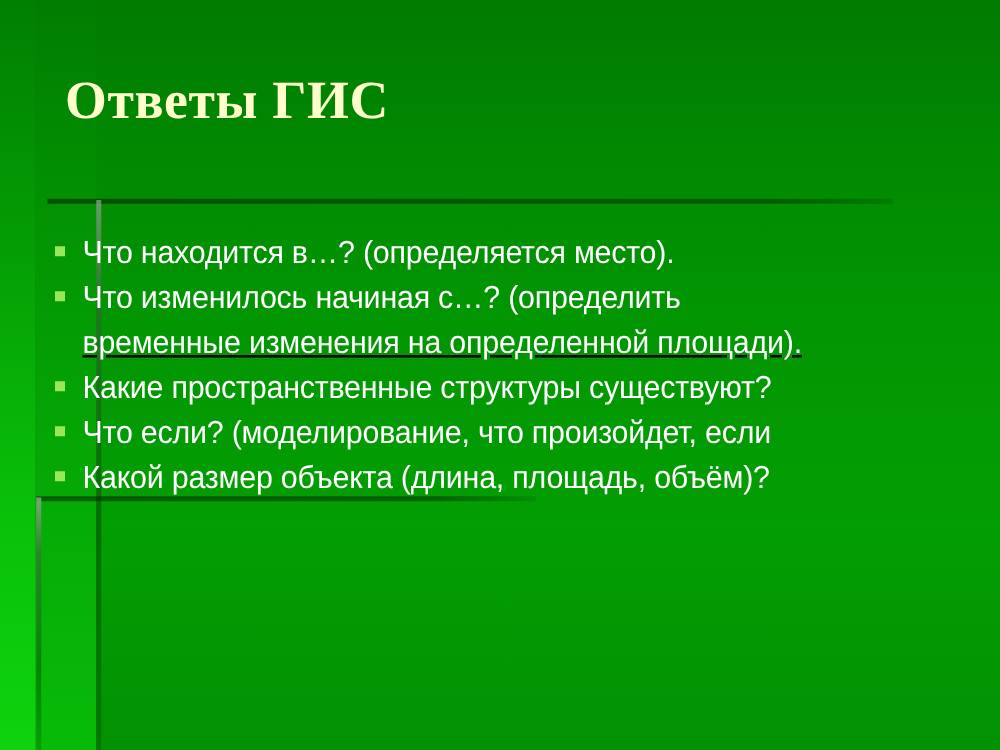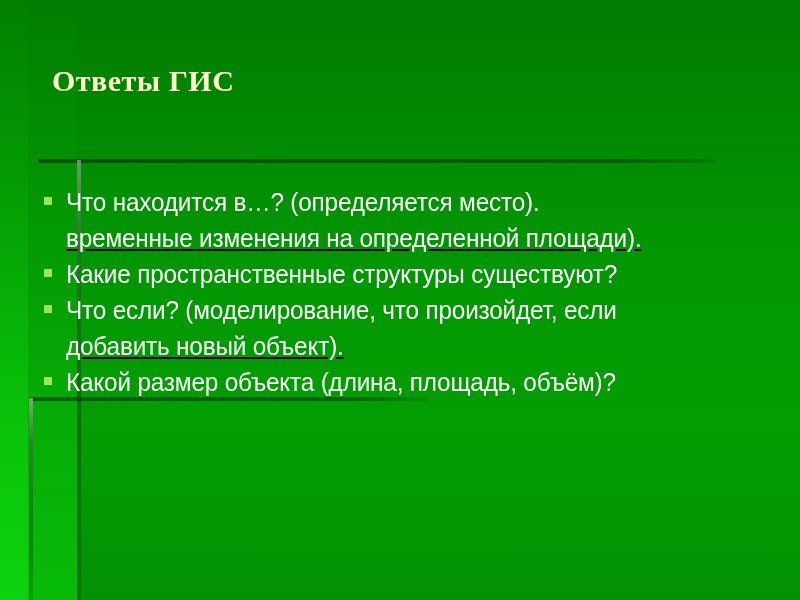--- a/index.html
+++ b/index.html
@@ -81,21 +81,21 @@
     background: linear-gradient(90deg, rgba(0,45,0,0.60) 0%, rgba(0,50,0,0.55) 80%, rgba(0,55,0,0.12) 100%);
   }
 
   
   .title {
     position: absolute;
     left: 52px;
     top: 56px;
     font-family: "Liberation Serif", "DejaVu Serif", serif;
     font-weight: bold;
-    font-size: 30px;
+    font-size: 43px;
     line-height: 50px;
     color: #ffffcc;
     letter-spacing: 0.5px;
     white-space: nowrap;
   }
 
   
   .body {
     position: absolute;
     left: 42px;
@@ -149,40 +149,40 @@
   <div class="title">Ответы ГИС</div>
 
   <div class="body">
 
     <div class="line">
       <span class="bullet"></span>
       <span class="line-text">Что находится в…? (определяется место).</span>
     </div>
 
 
+    <div class="line">
+      <span class="bullet"></span>
+      <span class="line-text">Что изменилось начиная с…? (определить</span>
+    </div>
 
     <div class="line cont">
 
       <span class="line-text">временные изменения на определенной площади).</span>
     </div>
 
     <div class="line">
       <span class="bullet"></span>
       <span class="line-text">Какие пространственные структуры существуют?</span>
     </div>
 
     <div class="line">
       <span class="bullet"></span>
       <span class="line-text">Что если? (моделирование, что произойдет, если</span>
     </div>
 
-    <div class="line cont">
-
-      <span class="line-text">добавить новый объект).</span>
-    </div>
 
     <div class="line">
       <span class="bullet"></span>
       <span class="line-text">Какой размер объекта (длина, площадь, объём)?</span>
     </div>
 
   </div>
 </div>
 
 </body></html>

